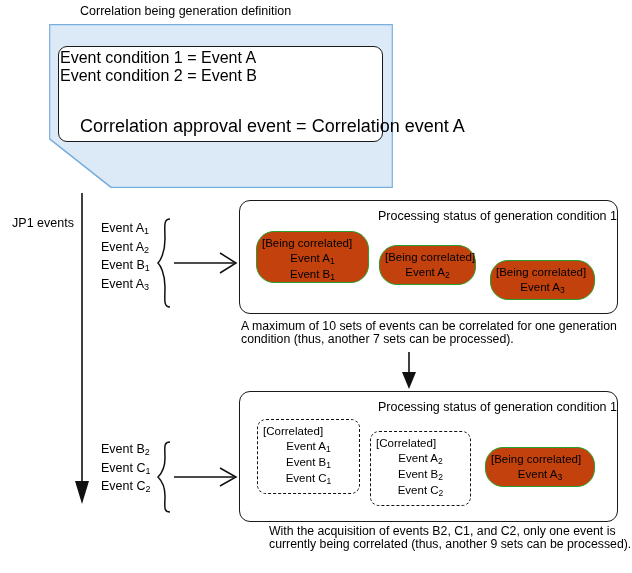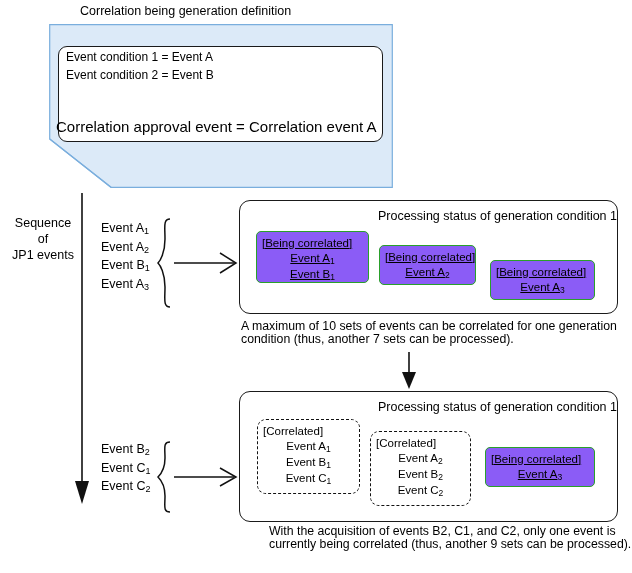--- a/index.html
+++ b/index.html
@@ -34,27 +34,27 @@
   }
   #condition-box{
     left:58px;top:46px;
     width:325px;height:96px;
     border:1.3px solid #1a1a1a;
     border-radius:9px;
     background:#ffffff;
     box-sizing:border-box;
   }
   #condition-list{
-    left:66px;top:49px;
-    font-size:12px;line-height:17.5px;
+    left:60px;top:49px;
+    font-size:16px;line-height:17.5px;
     white-space:nowrap;
   }
   #condition-approval{
-    left:56px;top:118px;
-    font-size:15px;line-height:17.5px;white-space:nowrap;
+    left:80px;top:118px;
+    font-size:18px;line-height:17.5px;white-space:nowrap;
   }
 
   
   #sequence-label{
     left:8px;top:215px;
     width:70px;
     text-align:center;
     font-size:12.5px;line-height:16px;
   }
   #sequence-arrow{
@@ -91,24 +91,23 @@
   }
 
   
   .card{
     position:absolute;
     box-sizing:border-box;
     font-size:11.5px;
     line-height:15px;
   }
   .card-green{
-    background:#8b5cf6;
+    background:#c2410c;
     border:1.2px solid #2aa02a;
-    border-radius:5px;
-    text-decoration:underline;
+    border-radius:18px;
   }
   .card-dashed{
     background:transparent;
     border:1.8px dashed #111111;
     border-radius:9px;
   }
   .card .card-status{display:block;text-align:left;padding-left:5px;white-space:nowrap;}
   .card .card-evt{display:block;text-align:center;white-space:nowrap;}
   .card .card-evt sub{font-size:8.5px;vertical-align:baseline;position:relative;top:2px;}
 
@@ -149,21 +148,20 @@
 <div class="abs" id="condition-box"></div>
 
 <div class="abs" id="condition-list">
   <div>Event condition 1 = Event A</div>
   <div>Event condition 2 = Event B</div>
 </div>
 
 <div class="abs" id="condition-approval">Correlation approval event = Correlation event A</div>
 
 <div class="abs" id="sequence-label">
-  <div>Sequence of</div>
   <div>JP1 events</div>
 </div>
 
 <div class="abs" id="sequence-arrow">
   <svg width="28" height="312" viewBox="0 0 28 312">
     <line x1="14" y1="0" x2="14" y2="292" stroke="#111" stroke-width="1.6"></line>
     <polygon points="14,311 7,288 21,288" fill="#111"></polygon>
   </svg>
 </div>
 

